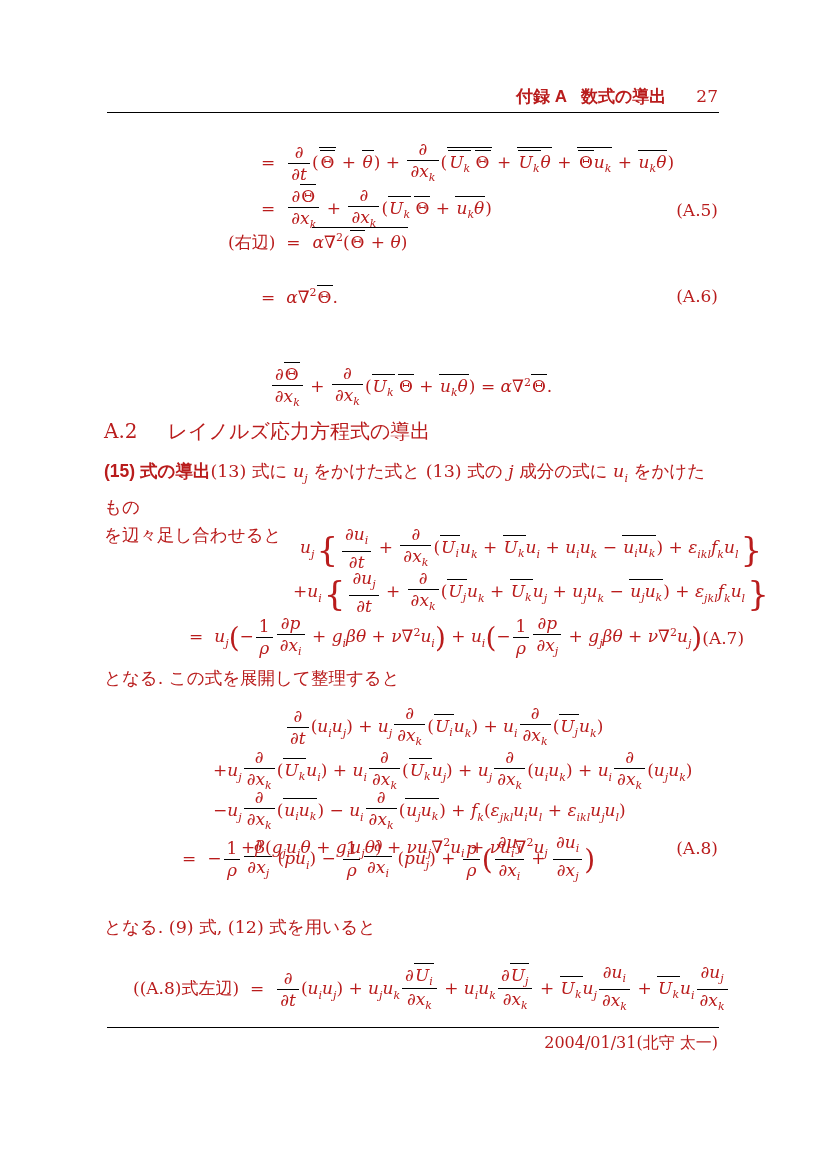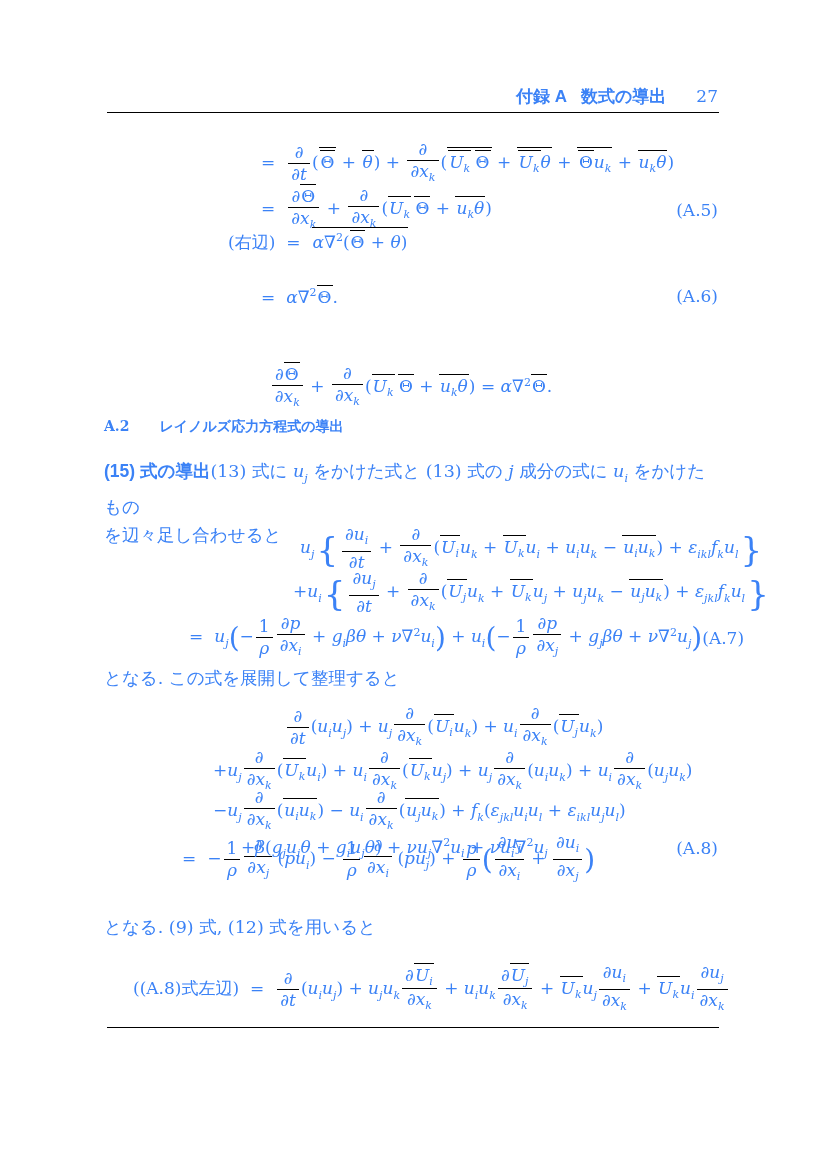--- a/index.html
+++ b/index.html
@@ -1,32 +1,32 @@
 <!DOCTYPE html>
 <html><head>
 <meta charset="utf-8">
 <style>
   *{box-sizing:border-box}
   html,body{margin:0;padding:0;background:#fff}
-  .page{position:relative;width:826px;height:1169px;background:#ffffff;color:#3b82f6;
+  .page{position:relative;width:826px;height:1169px;background:#ffffff;color:#b91c1c;
         font-family:"DejaVu Serif","Liberation Serif",serif;overflow:hidden}
   .hdr{position:absolute;top:85px;left:104px;width:614px;text-align:right;font-size:17px;line-height:22px;white-space:nowrap}
   .h-jp{font-family:"Liberation Sans","DejaVu Sans",sans-serif;font-weight:bold}
   .h-title{margin-left:14px}
   .h-num{margin-left:30px;font-family:"DejaVu Serif",serif}
   .head-rule{position:absolute;top:112px;left:107px;width:612px;border-top:1.5px solid #000;height:0}
   .foot-rule{position:absolute;top:1027px;left:107px;width:612px;border-top:1px solid #000;height:0}
   .ftr{position:absolute;top:1033px;left:104px;width:614px;text-align:right;font-size:16px}
   .row{position:absolute;left:104px;width:614px;font-size:17px}
   .eq{display:flex;align-items:center;white-space:nowrap}
   .eqbody{flex:0 0 auto}
   .eqlabel{margin-left:auto;flex:0 0 auto}
   .par{line-height:28px;font-size:17.5px}
   .parbold{font-weight:bold;font-family:"Liberation Sans","DejaVu Sans",sans-serif;}
-  .sec{font-size:14px;font-weight:bold;white-space:nowrap}
+  .sec{font-size:20px;font-weight:normal;white-space:nowrap}
   .secnum{font-family:"DejaVu Serif",serif;margin-right:30px}
   .secttl{font-family:"Liberation Sans","DejaVu Sans",sans-serif}
   .fr{display:inline-block;vertical-align:middle;text-align:center;margin:0 2px}
   .fr .nu,.fr .de{display:block;padding:0 3px;line-height:21px}
   .fr .de{border-top:1px solid #000}
   .ov{display:inline-block;border-top:1px solid #000;padding:2px 1px 0;line-height:1.08}
   sub{font-size:11px}
   sup{font-size:11px}
   .rel{margin:0 11px}
   .bb{font-size:34px;line-height:30px;vertical-align:middle;font-weight:400;margin:0 2px}
@@ -106,14 +106,15 @@
       <span class="eqlabel">(A.8)</span>
     </div>
 
   <div class="row par" style="top:913px">となる. (9) 式, (12) 式を用いると</div>
 
   <div class="row eq" style="top:962px;padding-left:29px">
       <span class="eqbody">((A.8)式左辺)<span class="rel">=</span><span class="fr"><span class="nu">∂</span><span class="de">∂<i>t</i></span></span>(<i>u</i><sub><i>i</i></sub><i>u</i><sub><i>j</i></sub>) + <i>u</i><sub><i>j</i></sub><i>u</i><sub><i>k</i></sub><span class="fr"><span class="nu">∂<span class="ov"><i>U</i><sub><i>i</i></sub></span></span><span class="de">∂<i>x</i><sub><i>k</i></sub></span></span> + <i>u</i><sub><i>i</i></sub><i>u</i><sub><i>k</i></sub><span class="fr"><span class="nu">∂<span class="ov"><i>U</i><sub><i>j</i></sub></span></span><span class="de">∂<i>x</i><sub><i>k</i></sub></span></span> + <span class="ov"><i>U</i><sub><i>k</i></sub></span><i>u</i><sub><i>j</i></sub><span class="fr"><span class="nu">∂<i>u</i><sub><i>i</i></sub></span><span class="de">∂<i>x</i><sub><i>k</i></sub></span></span> + <span class="ov"><i>U</i><sub><i>k</i></sub></span><i>u</i><sub><i>i</i></sub><span class="fr"><span class="nu">∂<i>u</i><sub><i>j</i></sub></span><span class="de">∂<i>x</i><sub><i>k</i></sub></span></span></span>
     </div>
 
   <div class="foot-rule"></div>
+  <div class="ftr">2004/01/31(北守 太一)</div>
 
 </div>
 
 </body></html>

